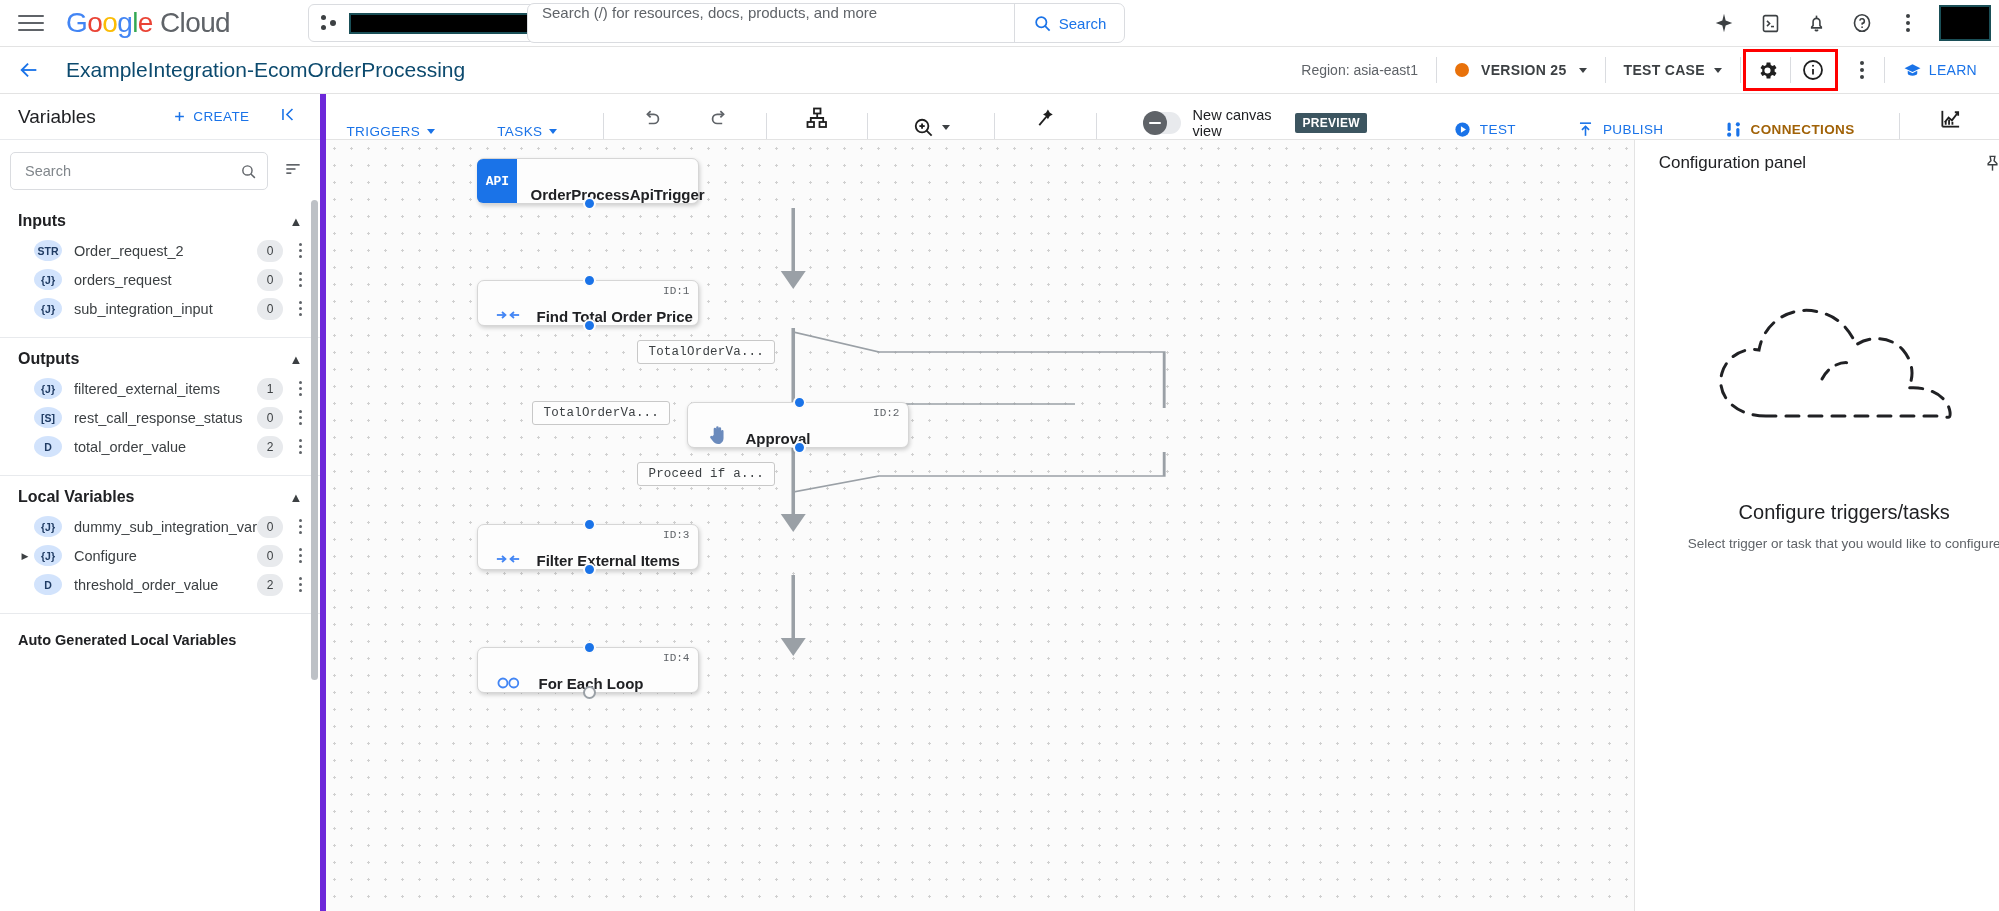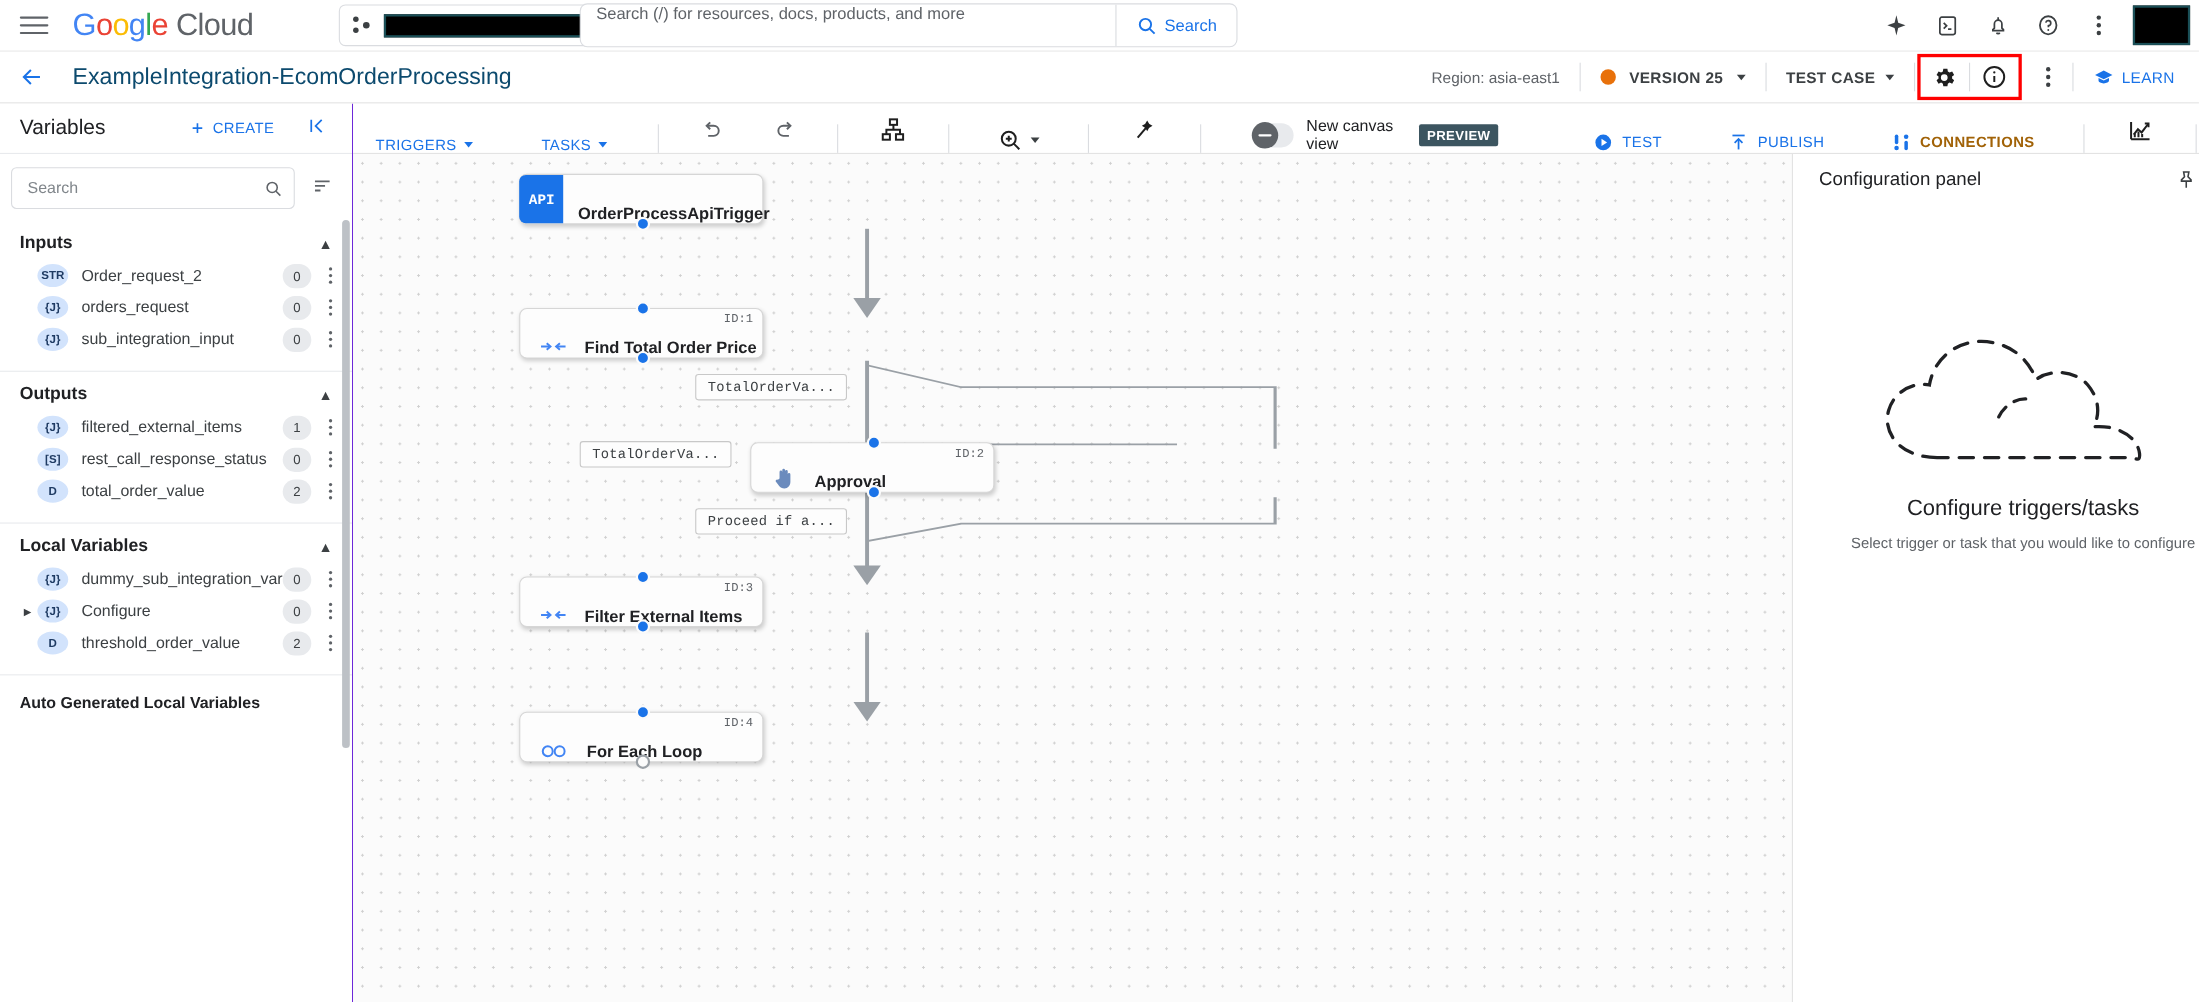--- a/index.html
+++ b/index.html
@@ -79,21 +79,21 @@
   .ico-btn { width: 44px;height:42px;display:flex;align-items:center;justify-content:center;cursor:pointer;color:#1f1f1f;}
   .kebab { display:flex;flex-direction:column;gap:3px;align-items:center; }
   .kebab i { width:4px;height:4px;background:#3c4043;border-radius:50%;display:block;}
   .learn-btn { display:flex;align-items:center;gap:7px;color:#1a73e8;font-size:14px;
                font-weight:500;padding:0 22px 0 18px;cursor:pointer;letter-spacing:0.3px;}
 
   
   #main { display:flex; height: 817px; }
 
   
-  #sidebar { width: 400px; border-right:1px solid #6d28d9; display:flex; flex-direction:column; background:#fff;}
+  #sidebar { width: 400px; border-right:6px solid #6d28d9; display:flex; flex-direction:column; background:#fff;}
   .sb-head { height: 46px; display:flex;align-items:center; padding: 0 14px 0 18px;
              border-bottom:1px solid #e8eaed; }
   .sb-title { font-size:19px; color:#202124; flex:1; }
   .create-btn { display:flex;align-items:center;gap:6px;color:#1a73e8;font-size:13.5px;
                 font-weight:500;letter-spacing:0.4px;cursor:pointer; }
   .collapse-btn { color:#1a73e8; margin-left:22px; font-size:17px; cursor:pointer; padding: 4px 8px;}
   .sb-search-row { display:flex; align-items:center; padding: 12px 14px 10px 10px; gap: 12px;}
   .sb-search {
     flex:1; height: 38px; border:1px solid #dadce0; border-radius:5px;
     display:flex;align-items:center;padding: 0 10px 0 14px;
@@ -150,21 +150,21 @@
   }
   svg.edges { position:absolute; inset:0; width:100%; height:100%; pointer-events:none;}
 
   
   #config-panel { width: 420px; border-left:1px solid #e3e3e3; background:#fff; position:relative; display:flex; flex-direction:column;}
   .cfg-head { height: 46px; display:flex;align-items:center; padding: 0 10px 0 24px; }
   .cfg-title { flex:1; font-size:17px; color:#202124; }
   .cfg-ico { width:34px;height:34px;display:flex;align-items:center;justify-content:center;color:#3c4043;cursor:pointer;}
   .cfg-body { flex:1; display:flex;flex-direction:column;align-items:center; justify-content:flex-start; padding-top: 95px;}
   .cloud-art { width: 280px; height: 170px; }
-  .cfg-main { font-size: 20px; color:#202124; }
+  .cfg-main { font-size: 20px; color:#202124; margin-top: 50px; }
   .cfg-sub { font-size: 13.5px; color:#5f6368; margin-top: 12px; }
   #debug-rail {
     width: 26px; border-left:1px solid #e3e3e3; background:#fff; display:flex;
     align-items:center; justify-content:center;
   }
   .rail-text { writing-mode: vertical-rl; font-size: 12px; color:#3c4043; letter-spacing:0.2px; cursor:pointer;}
 </style>
 </head>
 <body>
 

